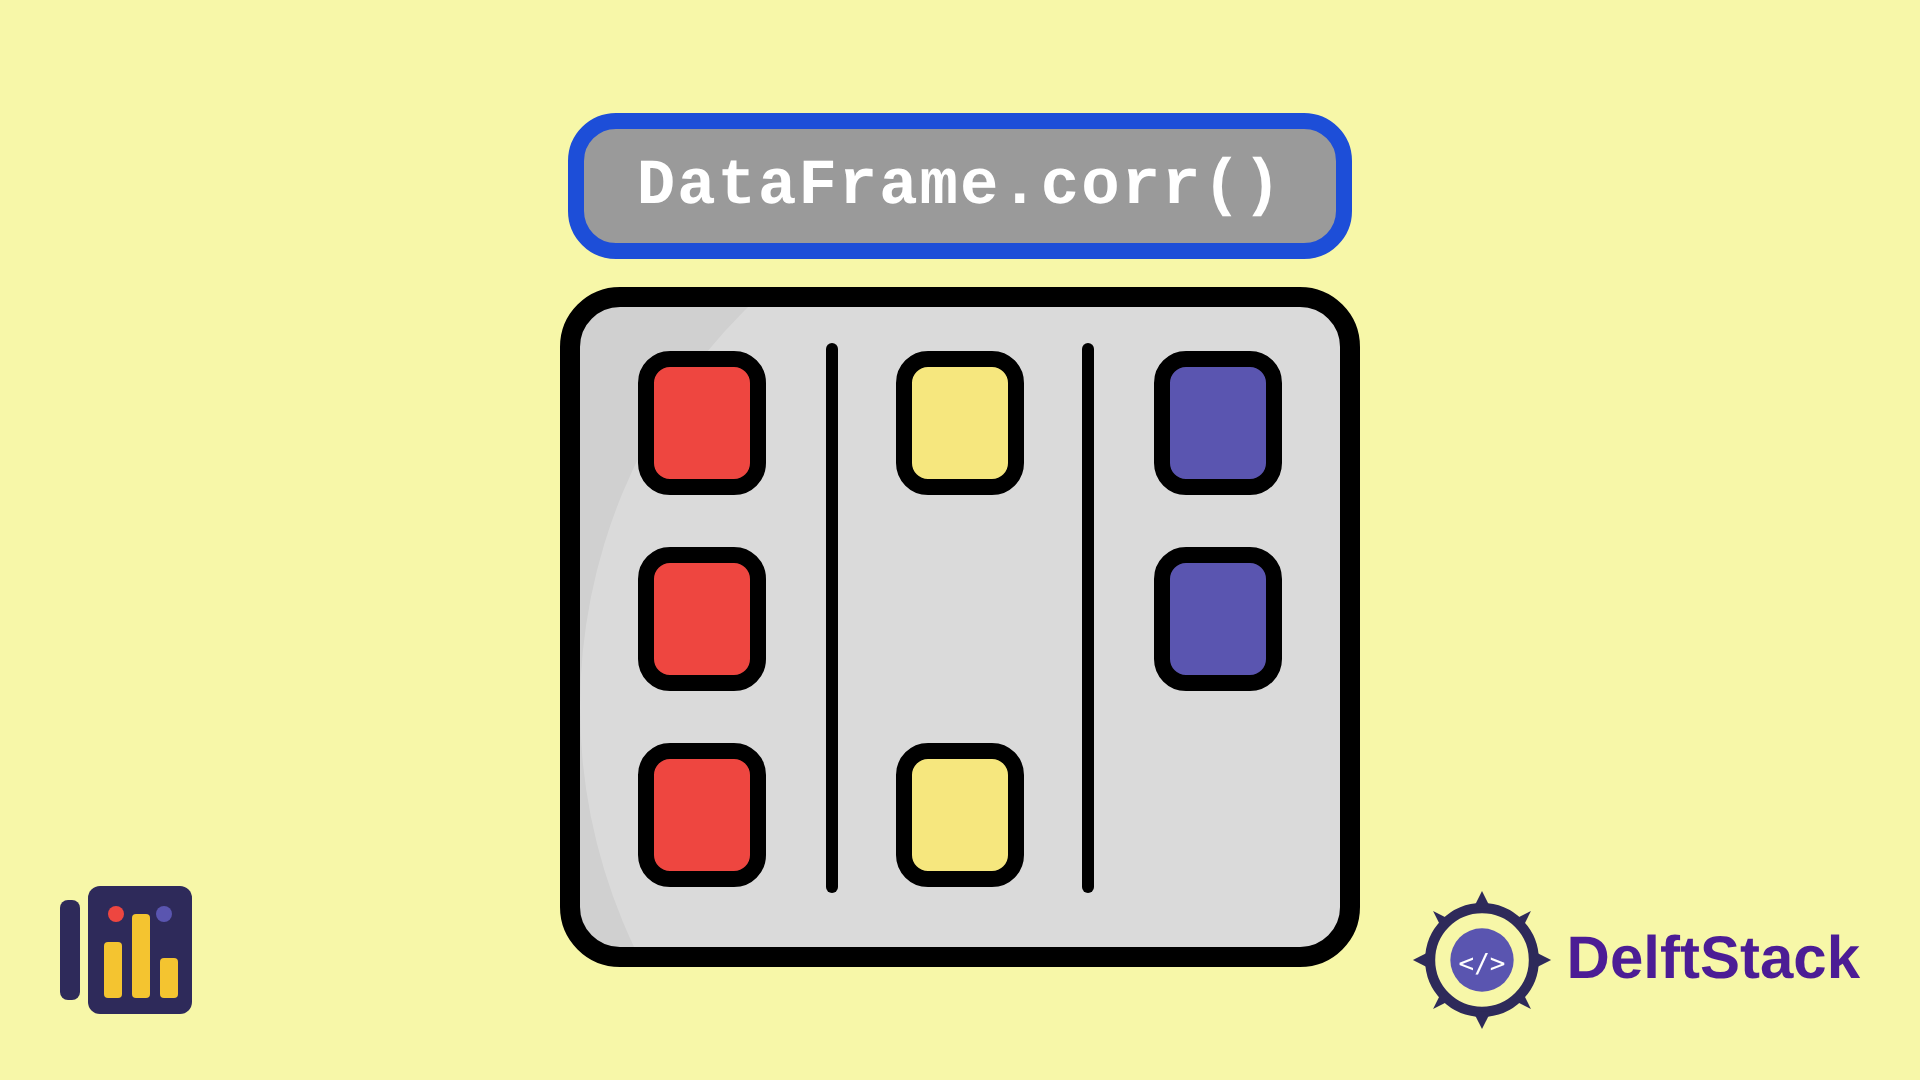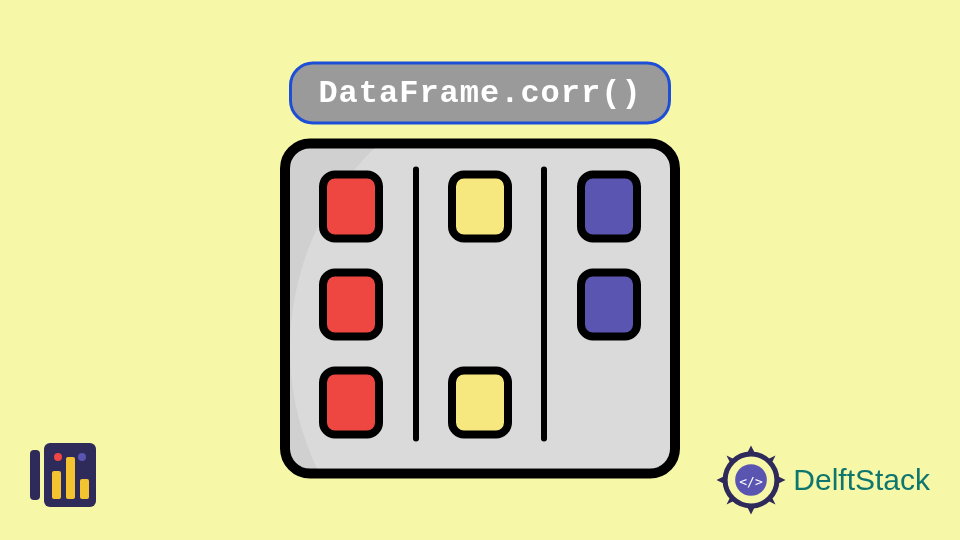--- a/index.html
+++ b/index.html
@@ -16,21 +16,21 @@
       left: 50%;
       top: 50%;
       transform: translate(-50%, -50%);
       display: flex;
       flex-direction: column;
       align-items: center;
       gap: 14px;
     }
     .title-pill {
       background: #9a9a9a;
-      border: 3px solid #1d4ed8;
+      border: 8px solid #1d4ed8;
       border-radius: 24px;
       padding: 10px 26px;
       color: #fff;
       font-weight: bold;
       font-size: 32px;
       letter-spacing: 1px;
     }
     .grid-box {
       width: 400px;
       height: 340px;
@@ -123,22 +123,22 @@
       position: absolute;
       right: 30px;
       bottom: 24px;
       display: flex;
       align-items: center;
       gap: 6px;
     }
     .right-logo .logo-text {
       font-family: Verdana, sans-serif;
       font-size: 30px;
-      font-weight: 400;
-      color: #0f766e;
+      font-weight: 700;
+      color: #4c1d95;
     }
     .gear-logo {
       width: 72px;
       height: 72px;
       position: relative;
     }
     .gear-logo svg { width: 100%; height: 100%; }
   </style>
 </head>
 <body>

